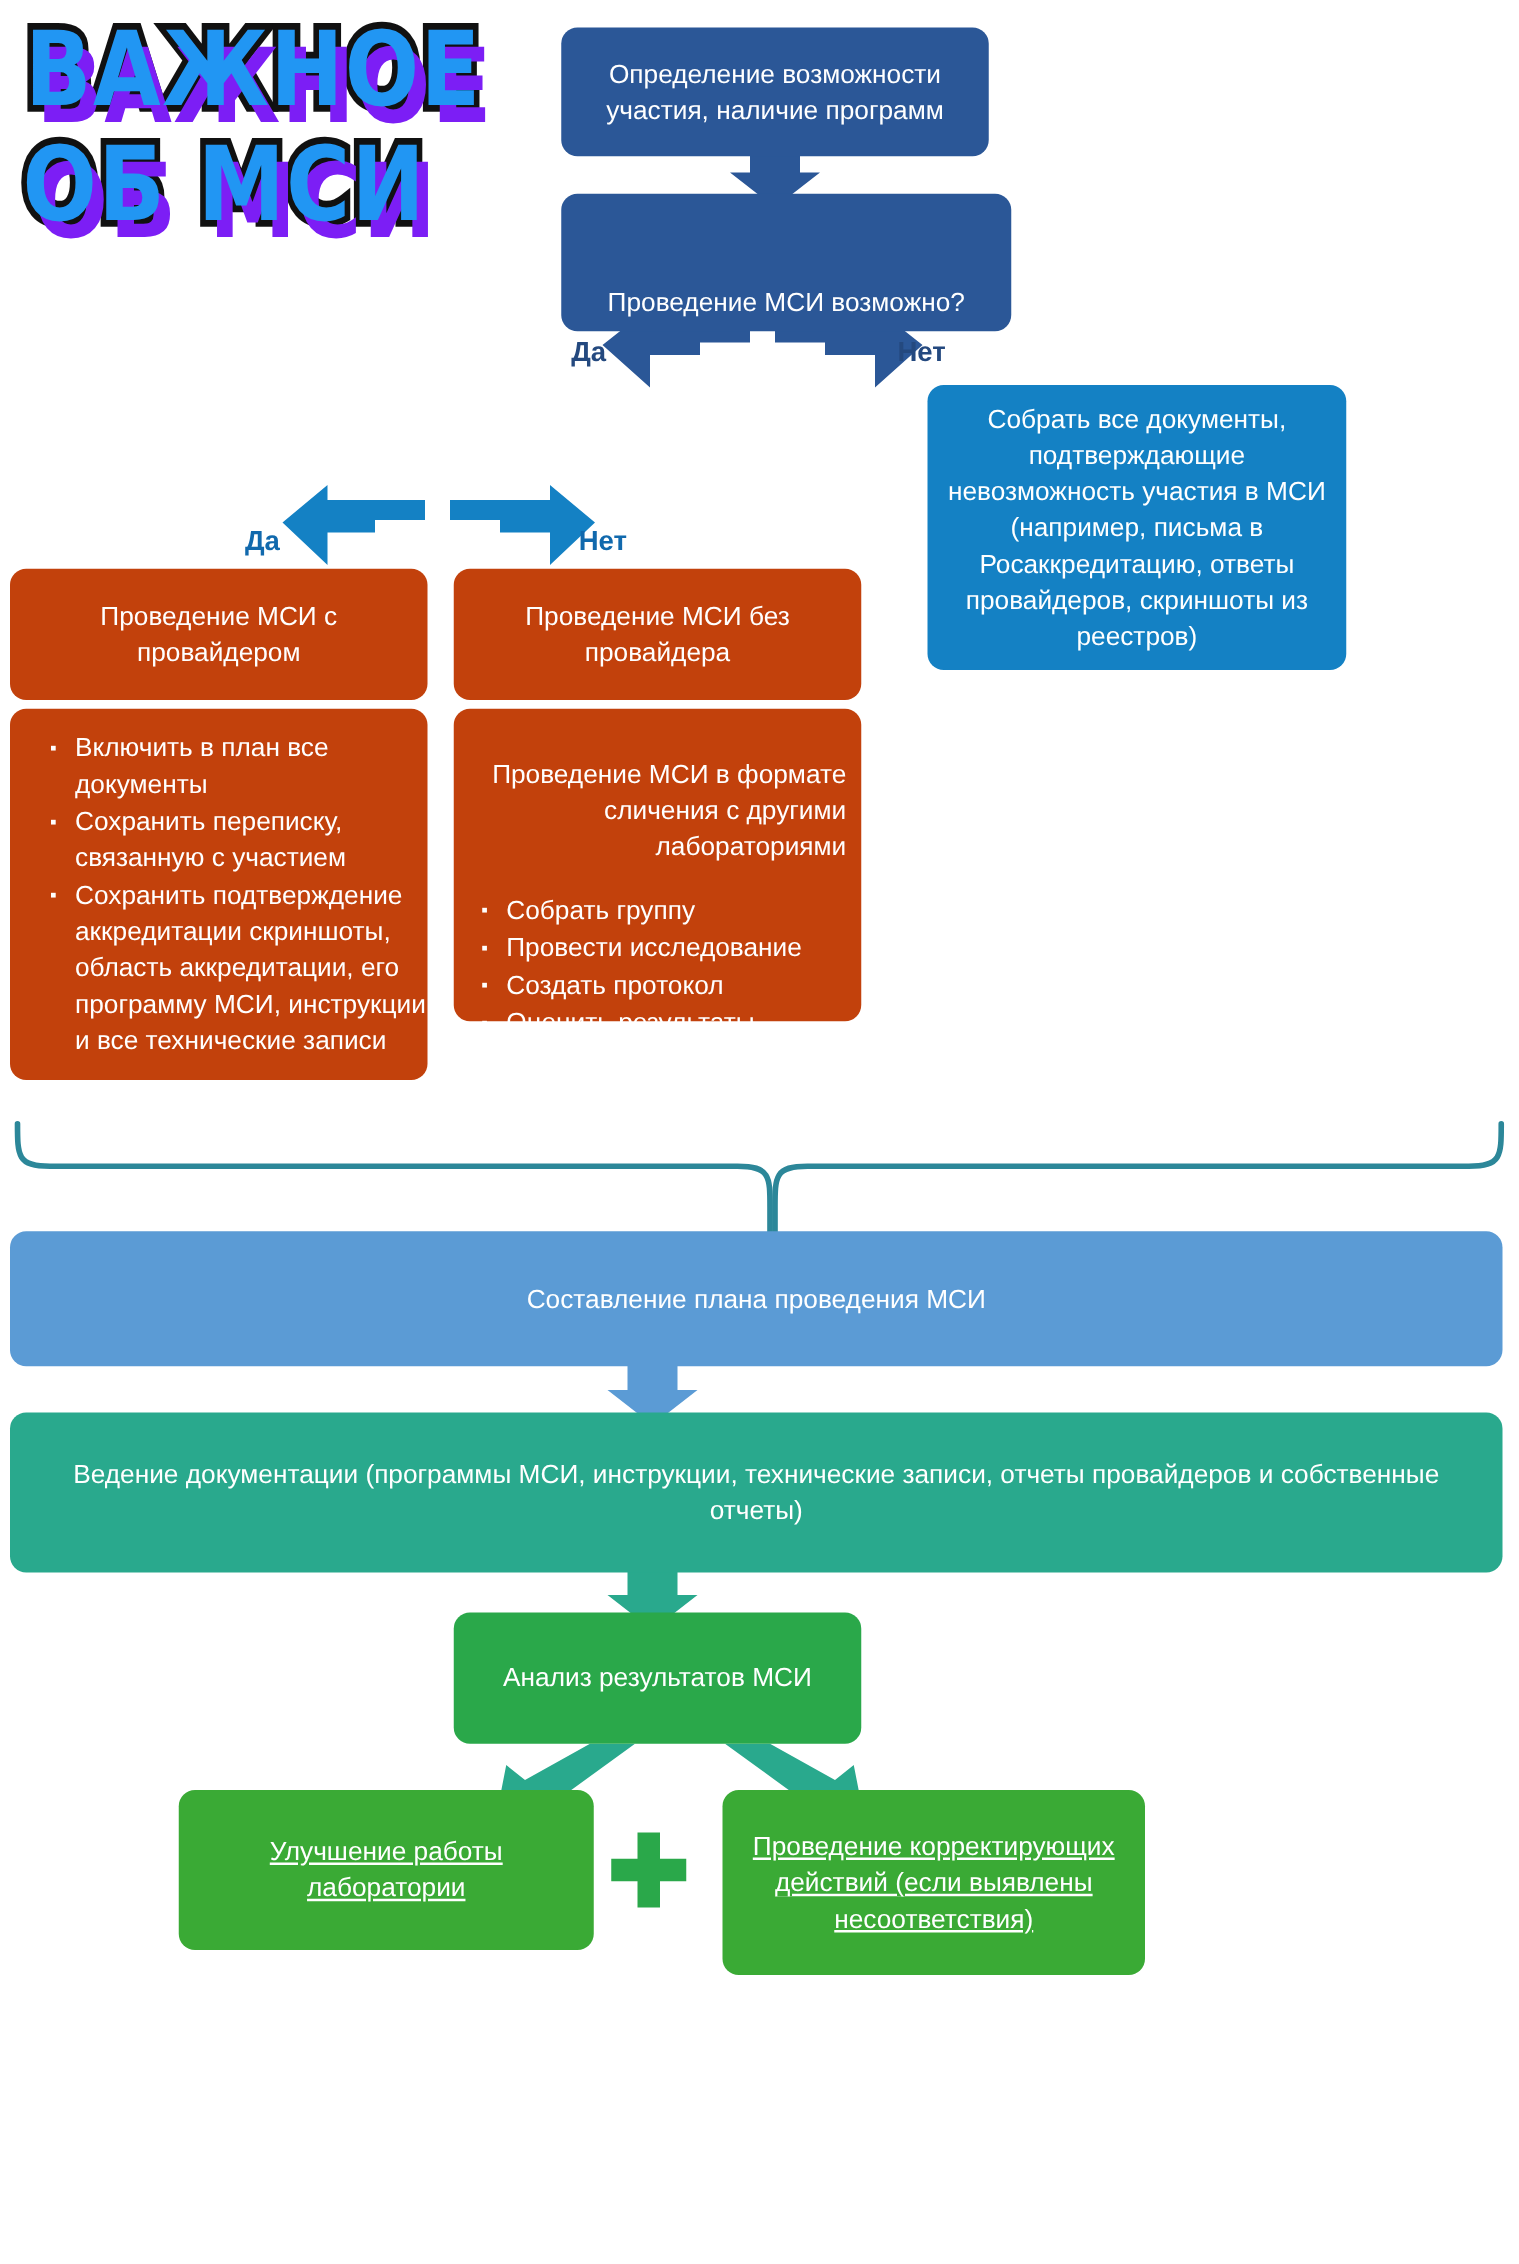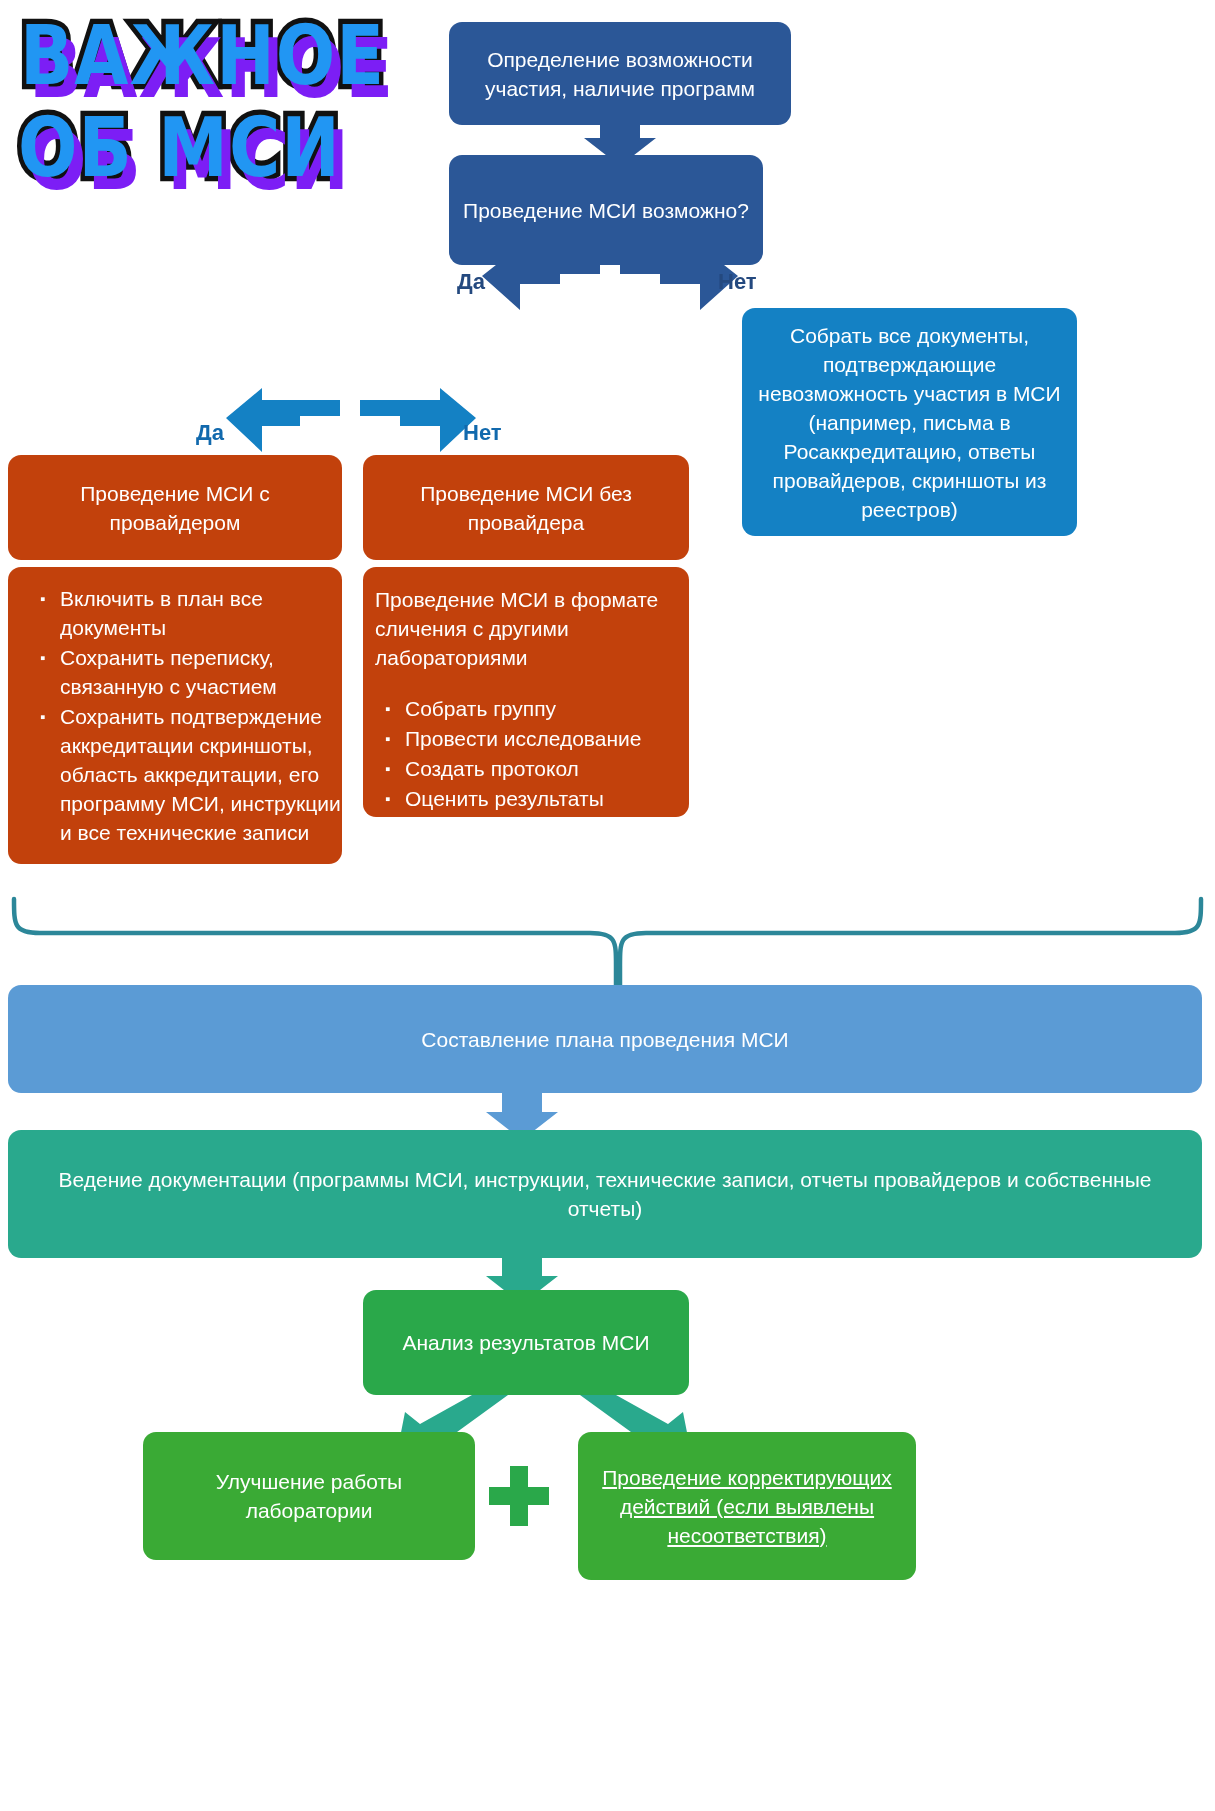--- a/index.html
+++ b/index.html
@@ -188,21 +188,21 @@
 
     <g>
       <path d="M 580 1395 L 616 1395 L 668 1424 L 683 1412 L 692 1458 L 626 1452 L 642 1440 Z" fill="#29a98d"></path>
     </g>
   </svg>
 
   <div class="node c-darkblue center" style="left:449px; top:22px; width:342px; height:103px;">
     <div class="title">Определение возможности участия, наличие программ</div>
   </div>
 
-  <div class="node c-darkblue center" style="left:449px; top:155px; width:314px; height:110px;">
+  <div class="node c-darkblue center" style="left:449px; top:155px; width:360px; height:110px;justify-content:flex-end;">
     <div class="title">Проведение МСИ возможно?</div>
   </div>
 
   <div class="branch-label lbl-darkblue" style="left:457px; top:269px;">Да</div>
 
   <div class="branch-label lbl-darkblue" style="left:718px; top:269px;">Нет</div>
 
   <div class="node c-brightblue center" style="left:742px; top:308px; width:335px; height:228px; font-size:21px; line-height:29px;">
     <div class="title">Собрать все документы, подтверждающие невозможность участия в МСИ (например, письма в Росаккредитацию, ответы провайдеров, скриншоты из реестров)</div>
   </div>
@@ -231,21 +231,21 @@
         <span>Сохранить подтверждение аккредитации скриншоты, область аккредитации, его программу МСИ, инструкции и все технические записи</span>
       </li>
     </ul>
   </div>
 
   <div class="node c-teal center" style="left:363px; top:455px; width:326px; height:105px;">
     <div class="title">Проведение МСИ без провайдера</div>
   </div>
 
   <div class="node c-teal center" style="left:363px; top:567px; width:326px; height:250px; padding:18px 12px; justify-content:flex-start;">
-    <div class="title" style="text-align:left;">Проведение МСИ в формате сличения с другими лабораториями</div>
+    <div class="title" style="text-align:right;margin-top:20px;">Проведение МСИ в формате сличения с другими лабораториями</div>
     <ul style="margin-top:22px;">
       <li>
         <span class="bullet">▪</span>
         <span>Собрать группу</span>
       </li>
       <li>
         <span class="bullet">▪</span>
         <span>Провести исследование</span>
       </li>
       <li>
@@ -264,21 +264,21 @@
   </div>
 
   <div class="node c-greenteal center" style="left:8px; top:1130px; width:1194px; height:128px;">
     <div class="title">Ведение документации (программы МСИ, инструкции, технические записи, отчеты провайдеров и собственные отчеты)</div>
   </div>
 
   <div class="node c-green center" style="left:363px; top:1290px; width:326px; height:105px;">
     <div class="title">Анализ результатов МСИ</div>
   </div>
 
-  <div class="node c-green2 center" style="left:143px; top:1432px; width:332px; height:128px;">
+  <div class="node c-green2 center" style="left:143px; top:1432px; width:332px; height:128px;text-decoration:underline;">
     <div class="title">Улучшение работы лаборатории</div>
   </div>
 
   <div id="plus-sign">
     <div class="bar h"></div>
     <div class="bar v"></div>
   </div>
 
   <div class="node c-green2 center" style="left:578px; top:1432px; width:338px; height:148px;text-decoration:underline;">
     <div class="title">Проведение корректирующих действий (если выявлены несоответствия)</div>

